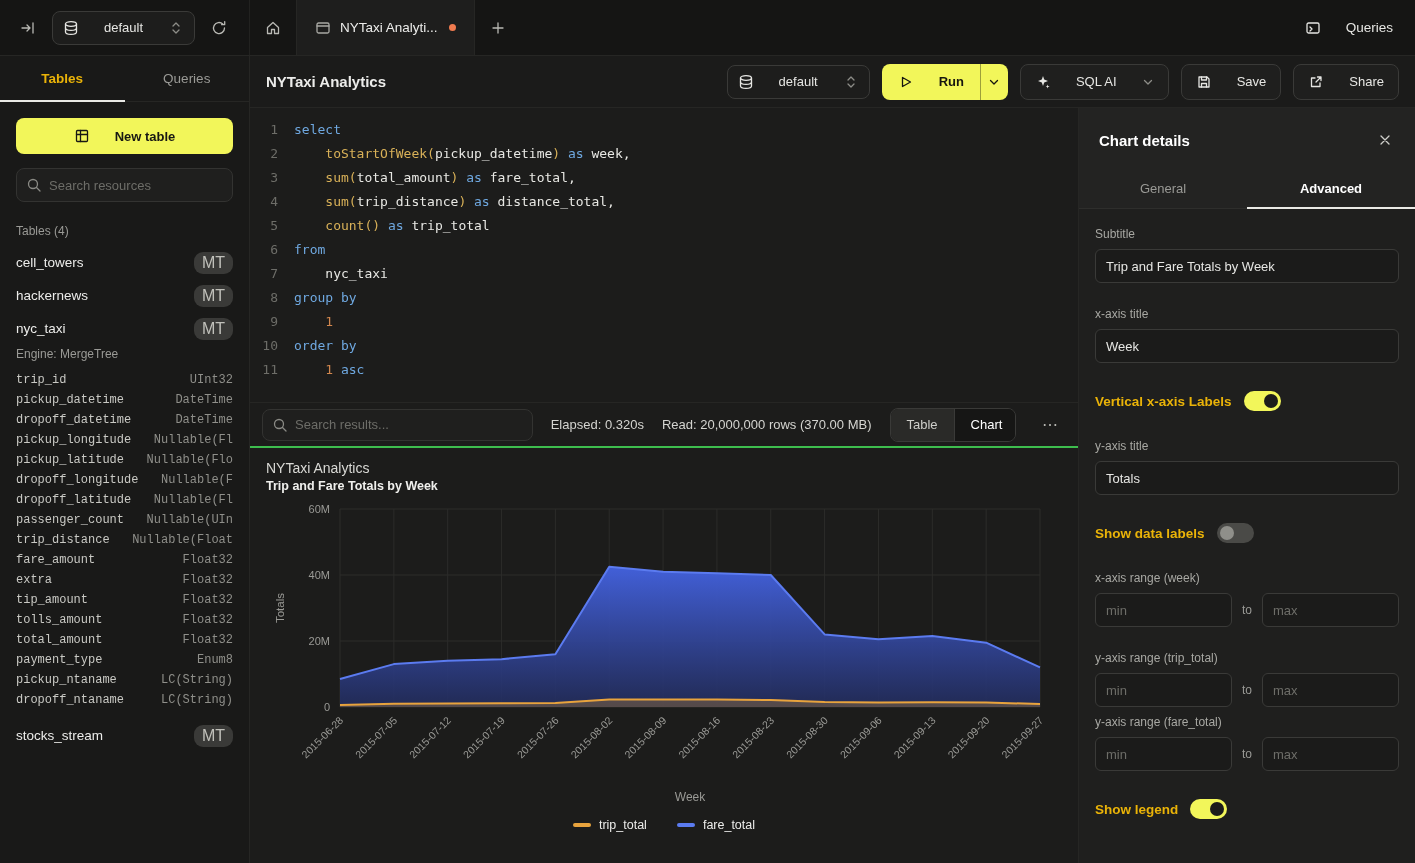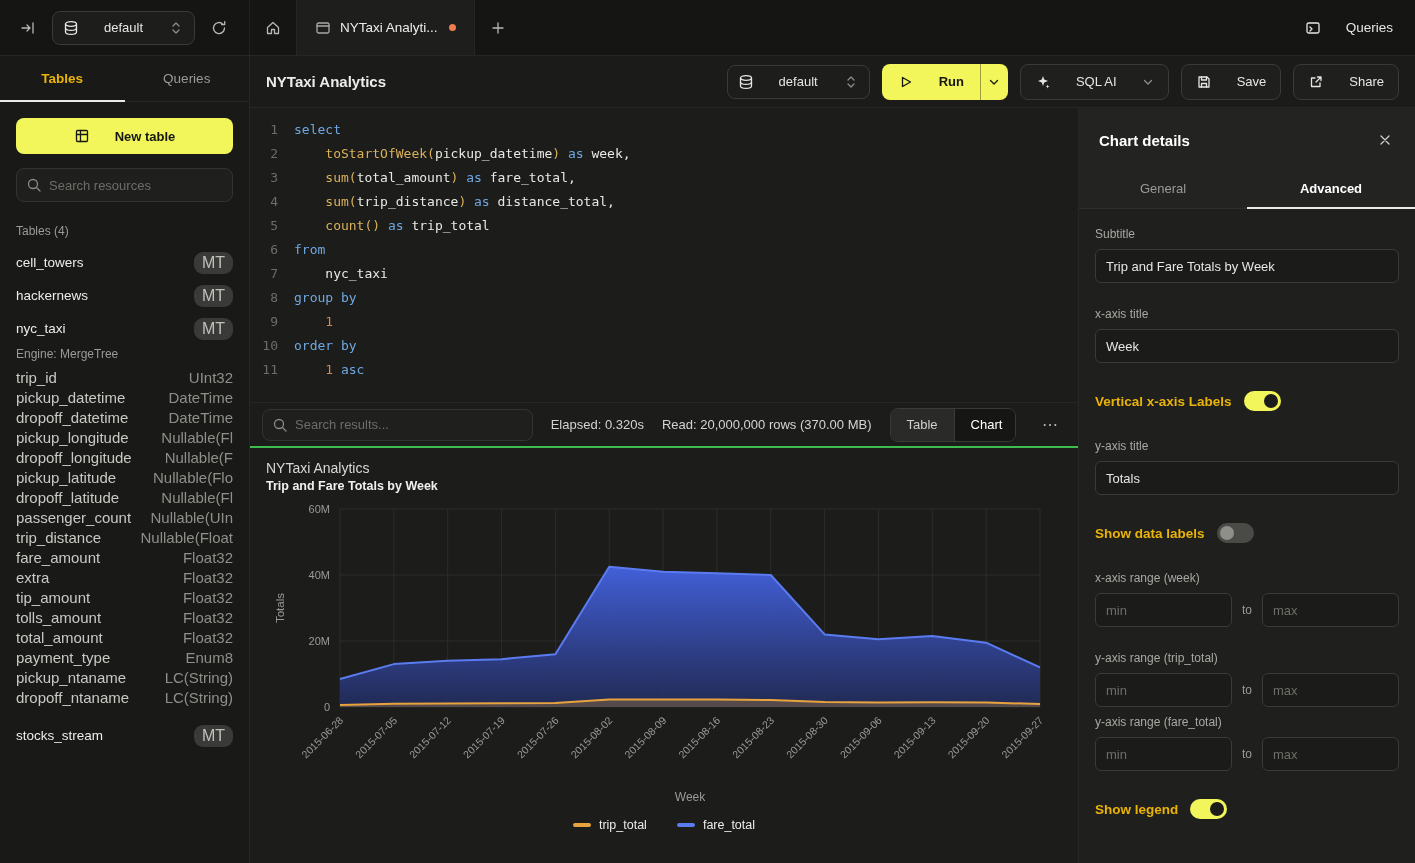--- a/index.html
+++ b/index.html
@@ -40,21 +40,21 @@
   .sb-search{position:relative;margin:0 16px 6px}
   .sb-search svg,.results-search svg{position:absolute;left:10px;top:9px;color:#8a8a85}
   .sb-search input{width:100%;height:34px;background:#1f1f1e;border:1px solid #333331;border-radius:8px;padding:0 10px 0 32px;color:#e6e6e3}
   .section-label{margin:16px 16px 8px;color:#9a9a96;font-size:12px}
   .tbl-list{overflow:hidden}
   .tbl-row{display:flex;align-items:center;height:33px;padding:0 16px}
   .tbl-name{font-size:13.5px;color:#ececea}
   .badge{margin-left:auto;background:#3a3a38;color:#c0c0ba;font-size:16px;padding:2px 8px;border-radius:9px}
   .engine-line{padding:2px 16px 6px;color:#9a9a96;font-size:12px}
   .tbl-details{margin-bottom:12px}
-  .col-row{display:flex;align-items:center;height:20px;padding:0 16px;font-family:Liberation Sans, sans-serif;font-size:15px}
+  .col-row{display:flex;align-items:flex-end;height:20px;padding:0 16px;font-family:Liberation Mono, monospace;font-size:12px}
   .col-name{color:#c9c9c4}
   .col-type{margin-left:auto;color:#8f8f8a}
 
   
   .rightside{flex:1;display:flex;flex-direction:column;min-width:0}
   .main-header{height:52px;display:flex;align-items:center;padding:0 16px;border-bottom:1px solid #262624;background:#1b1b1a;flex-shrink:0}
   .main-header h1{font-size:15px;font-weight:600;color:#ececea}
   .controls{margin-left:auto;display:flex;align-items:center;gap:12px}
   .btn{height:36px;border:1px solid #3a3a38;border-radius:8px;background:#1f1f1e;padding:0 14px;color:#e6e6e3}
   .btn .chev{color:#8d8d88}
@@ -230,26 +230,26 @@
             </div>
             <div class="col-row">
               <span class="col-name">dropoff_datetime</span>
               <span class="col-type">DateTime</span>
             </div>
             <div class="col-row">
               <span class="col-name">pickup_longitude</span>
               <span class="col-type">Nullable(Fl</span>
             </div>
             <div class="col-row">
+              <span class="col-name">pickup_latitude</span>
+              <span class="col-type">Nullable(Flo</span>
+            </div>
+            <div class="col-row">
               <span class="col-name">dropoff_longitude</span>
               <span class="col-type">Nullable(F</span>
-            </div>
-            <div class="col-row">
-              <span class="col-name">pickup_latitude</span>
-              <span class="col-type">Nullable(Flo</span>
             </div>
             <div class="col-row">
               <span class="col-name">dropoff_latitude</span>
               <span class="col-type">Nullable(Fl</span>
             </div>
             <div class="col-row">
               <span class="col-name">passenger_count</span>
               <span class="col-type">Nullable(UIn</span>
             </div>
             <div class="col-row">

